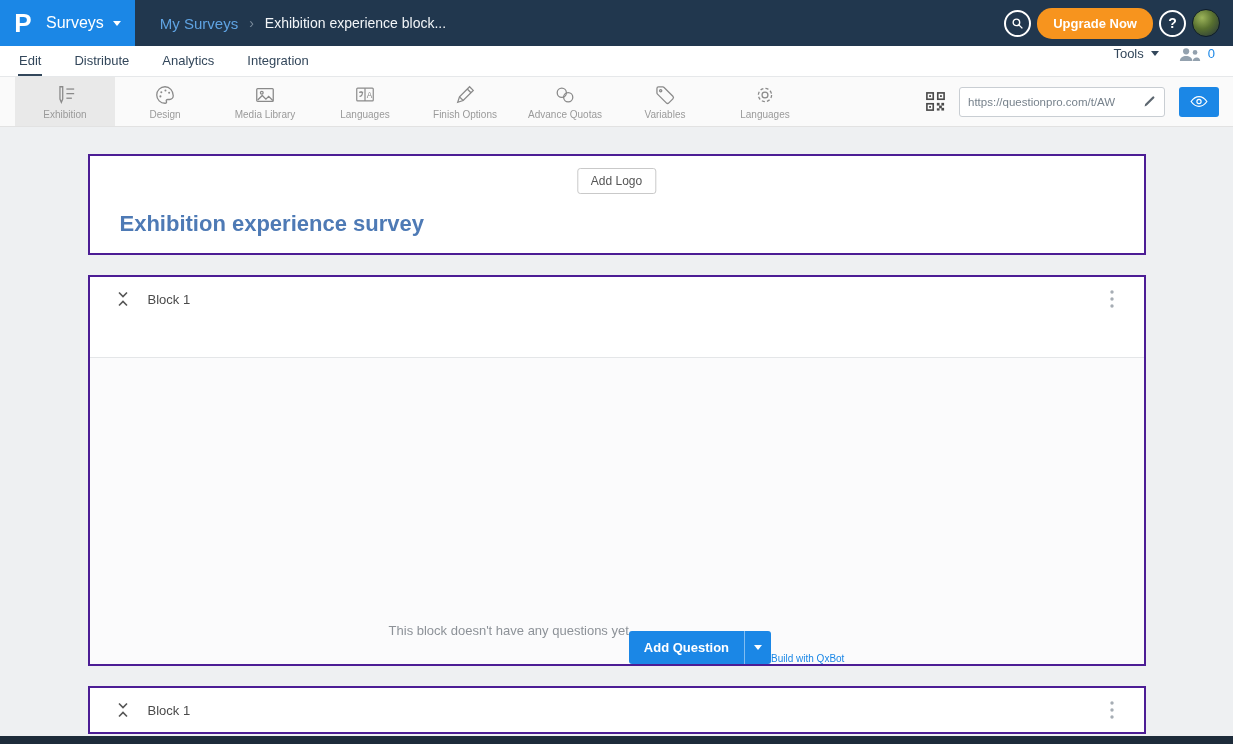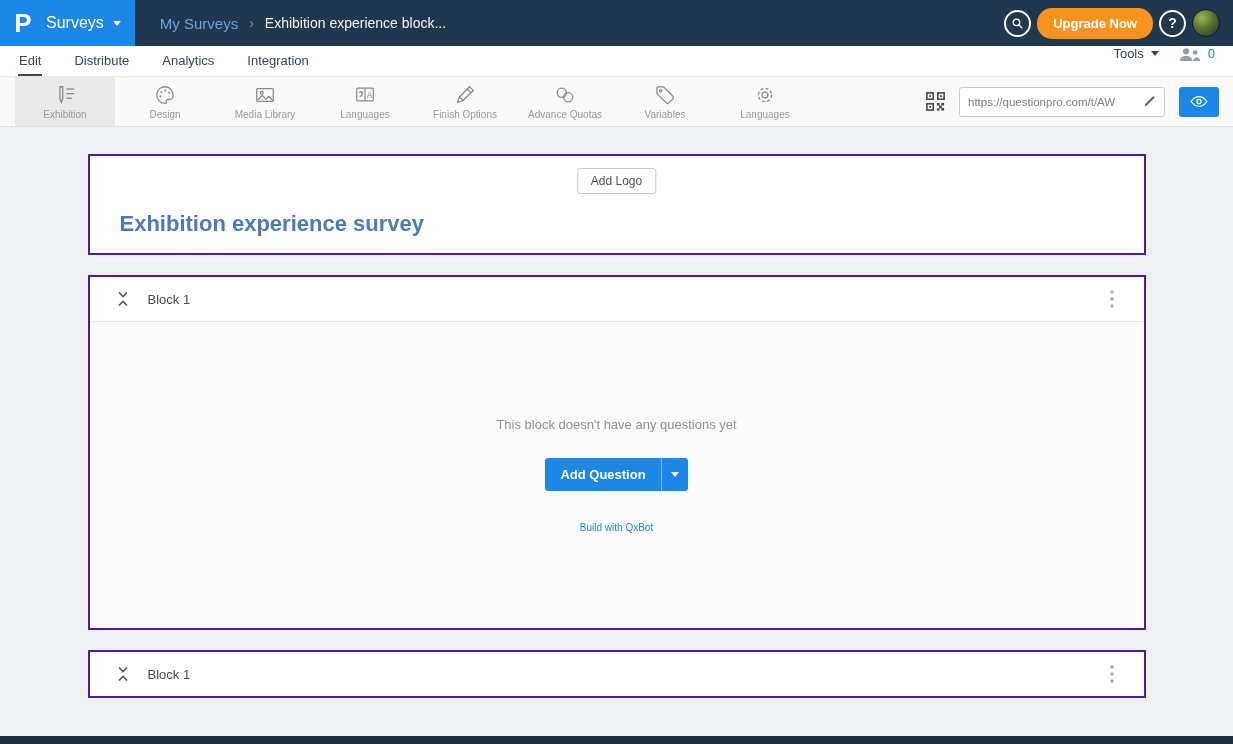--- a/index.html
+++ b/index.html
@@ -115,21 +115,21 @@
   }
   .survey-title { position: absolute; left: 30px; bottom: 16px; font-size: 22px; color: #4e7ab5; cursor: text; }
 
   .block-header { height: 44px; display: flex; align-items: center; padding: 12px 26px; }
   .collapse-btn { background: none; border: none; cursor: pointer; display: flex; align-items: center; }
   .block-name { font-size: 13px; color: #4a4a4a; margin-left: 18px; cursor: text; }
   .kebab-btn { margin-left: auto; background: none; border: none; cursor: pointer; display: flex; align-items: center; padding: 4px; }
 
   .block-body {
     height: 307px; border-top: 1px solid #e4e6e8; background: #fbfbfc;
-    display: flex; flex-direction: column; align-items: center; justify-content: center;
+    display: flex; flex-direction: row; align-items: flex-end; justify-content: center; margin-top: 36px;
   }
   .empty-msg { font-size: 13px; color: #8d9298; margin-bottom: 26px; }
   .add-q { display: flex; border-radius: 3px; overflow: hidden; }
   .add-q-main {
     background: #1b87e6; color: #fff; border: none; font-size: 13px; font-weight: bold;
     padding: 9px 15px; cursor: pointer; font-family: "Liberation Sans", sans-serif;
   }
   .add-q-caret {
     background: #1b87e6; border: none; border-left: 1px solid rgba(255,255,255,0.45);
     width: 27px; display: flex; align-items: center; justify-content: center; cursor: pointer; color: #fff;

